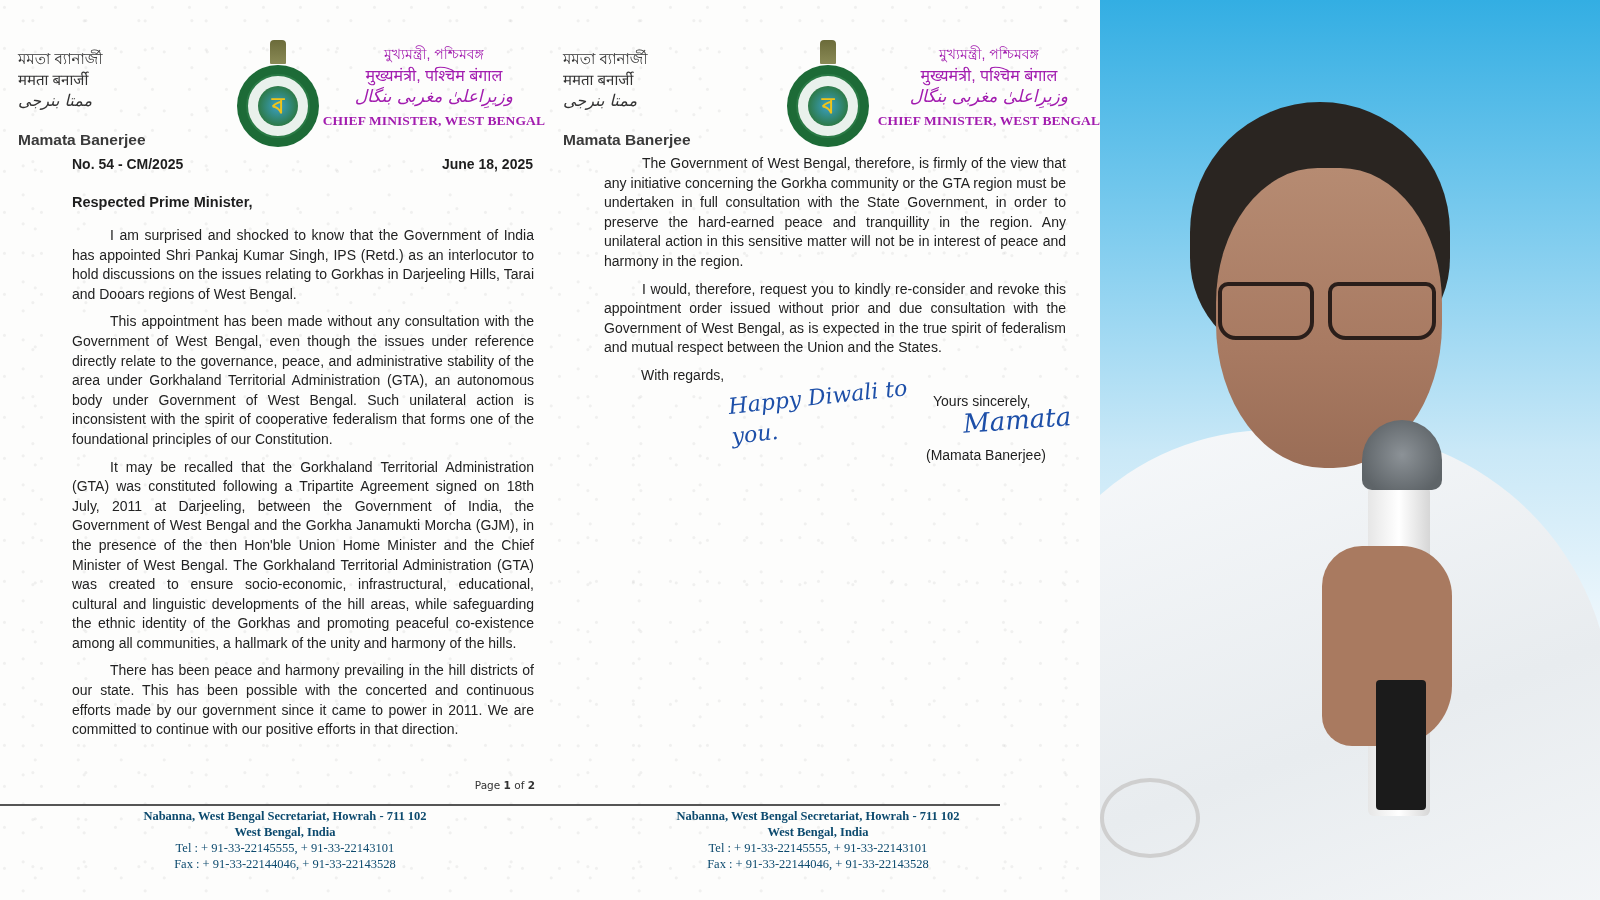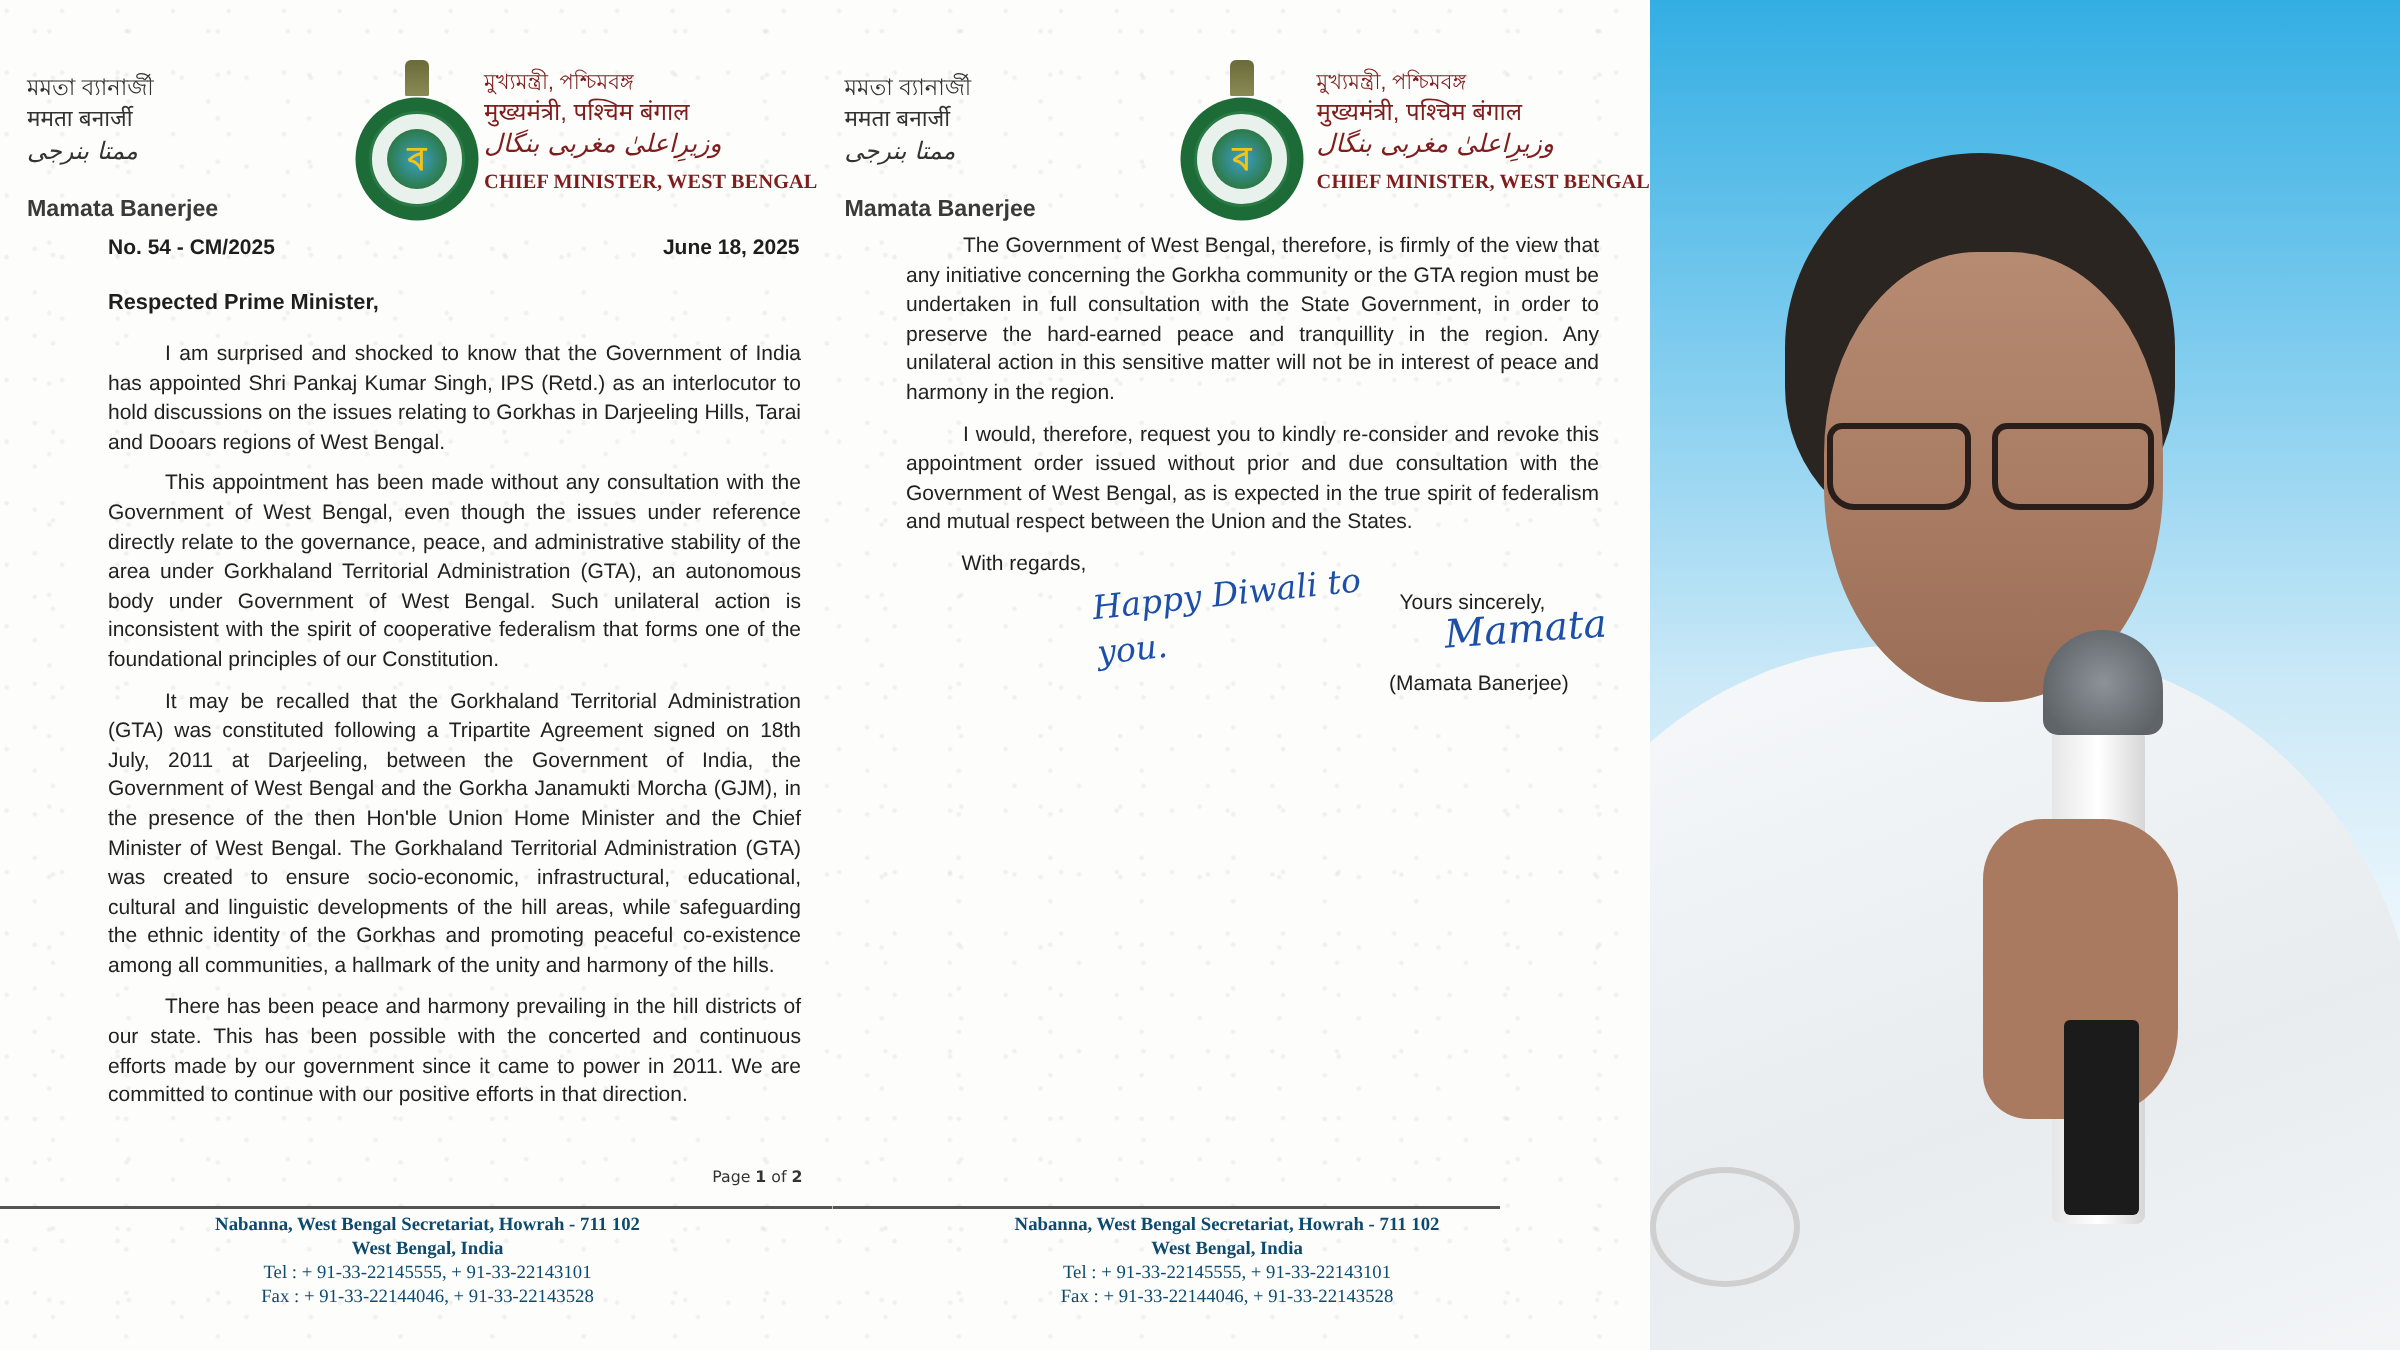--- a/index.html
+++ b/index.html
@@ -33,21 +33,21 @@
   .emblem { position: absolute; top: 40px; width: 80px; height: 104px; }
   #page1 .emblem { left: 238px; }
   #page2 .emblem { left: 233px; }
   .lions { width: 16px; height: 24px; margin: 0 auto; background: linear-gradient(#6b6b3a, #8a8a55); border-radius: 4px 4px 1px 1px; }
   .seal { width: 76px; height: 76px; margin: 4px auto 0; border-radius: 50%;
           background: #1d6b37; position: relative;
           box-shadow: 0 0 0 3px #1d6b37; }
   .seal::before { content: ""; position: absolute; inset: 6px; border-radius: 50%; background: #e9f1ec; border: 2px solid #2a7a45; }
   .seal-inner { position: absolute; inset: 18px; border-radius: 50%; background: radial-gradient(circle, #3aa0c7 0%, #2d7a48 70%); display: flex; align-items: center; justify-content: center; color: #f0c419; font-weight: bold; font-size: 22px; font-family: "DejaVu Sans", sans-serif; }
 
-  .lh-right { position: absolute; top: 44px; text-align: left; color: #7f1d1d; font-size: 14px; line-height: 21px; }
+  .lh-right { position: absolute; top: 44px; text-align: center; color: #a21caf; font-size: 14px; line-height: 21px; }
   #page1 .lh-right { right: 10px; }
   #page2 .lh-right { right: 0; }
   .lh-right .hi { font-size: 16px; }
   .lh-right .ur { font-family: "DejaVu Serif", serif; font-style: italic; font-size: 17px; }
   .lh-right .cm { font-family: "Liberation Serif", serif; font-weight: bold; font-size: 13.5px; letter-spacing: 0.1px; margin-top: 3px; white-space: nowrap; }
 
   .ref { position: absolute; top: 156px; font-weight: bold; font-size: 14px; }
   .ref.no { left: 72px; }
   .ref.date { right: 22px; }
   .salut { position: absolute; left: 72px; top: 194px; font-weight: bold; font-size: 14.5px; }

